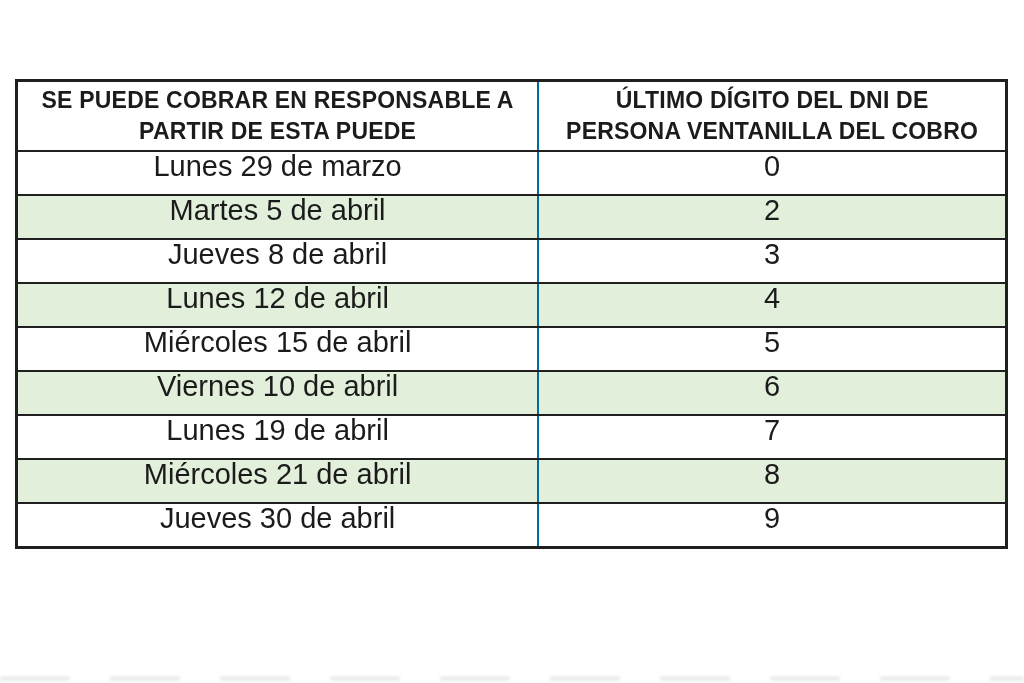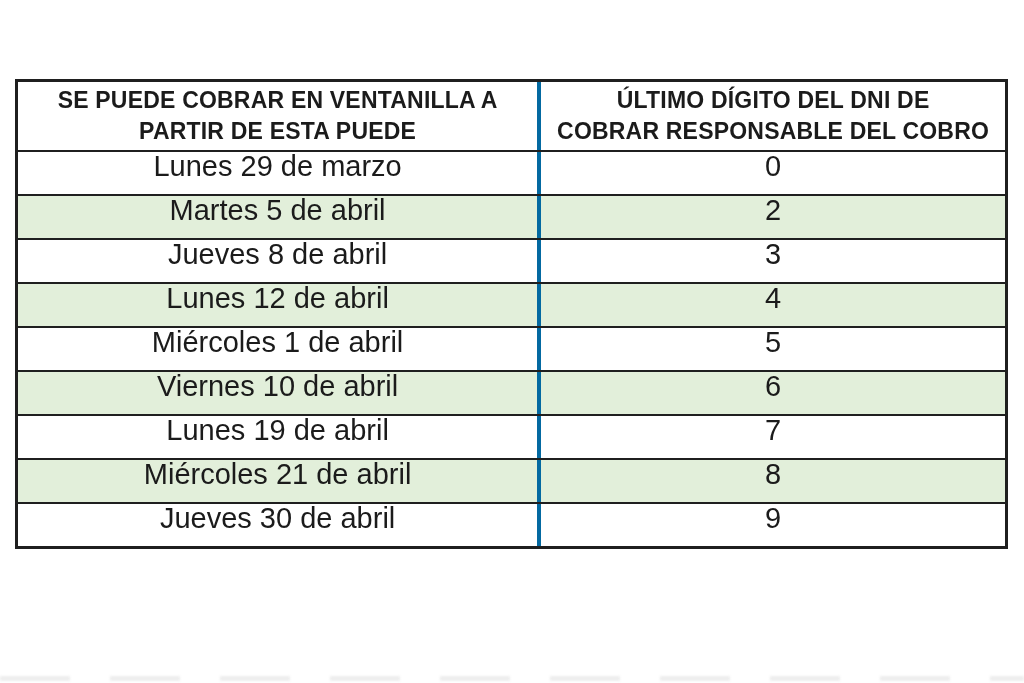--- a/index.html
+++ b/index.html
@@ -35,21 +35,21 @@
   }
 
   .td, .th {
     display: flex;
     align-items: center;
     justify-content: center;
     text-align: center;
     box-sizing: border-box;
   }
   .col-fecha  { width: 52.6%; }
-  .col-digito { flex: 1; border-left: 4px solid #0369a1; }
+  .col-digito { flex: 1; border-left: 2px solid #0369a1; }
 
   .header-row { height: 68px; background: #ffffff; }
   .th {
     font-weight: bold;
     font-size: 23px;
     line-height: 31px;
     letter-spacing: 0.2px;
   }
 
   .data-row { height: 42px; }
@@ -77,28 +77,28 @@
   }
 </style>
 </head>
 <body>
 
 <div class="doc-table">
 
   <div class="tr header-row">
     <div class="th col-fecha">
       <div>
-        <div>SE PUEDE COBRAR EN VENTANILLA A</div>
+        <div>SE PUEDE COBRAR EN RESPONSABLE A</div>
         <div>PARTIR DE ESTA PUEDE</div>
       </div>
     </div>
     <div class="th col-digito">
       <div>
         <div>ÚLTIMO DÍGITO DEL DNI DE</div>
-        <div>COBRAR RESPONSABLE DEL COBRO</div>
+        <div>PERSONA VENTANILLA DEL COBRO</div>
       </div>
     </div>
   </div>
 
   <div class="tr data-row">
     <div class="td col-fecha">Lunes 29 de marzo</div>
     <div class="td col-digito">0</div>
   </div>
   <div class="tr data-row">
     <div class="td col-fecha">Martes 5 de abril</div>
@@ -106,21 +106,21 @@
   </div>
   <div class="tr data-row">
     <div class="td col-fecha">Jueves 8 de abril</div>
     <div class="td col-digito">3</div>
   </div>
   <div class="tr data-row">
     <div class="td col-fecha">Lunes 12 de abril</div>
     <div class="td col-digito">4</div>
   </div>
   <div class="tr data-row">
-    <div class="td col-fecha">Miércoles 1 de abril</div>
+    <div class="td col-fecha">Miércoles 15 de abril</div>
     <div class="td col-digito">5</div>
   </div>
   <div class="tr data-row">
     <div class="td col-fecha">Viernes 10 de abril</div>
     <div class="td col-digito">6</div>
   </div>
   <div class="tr data-row">
     <div class="td col-fecha">Lunes 19 de abril</div>
     <div class="td col-digito">7</div>
   </div>

